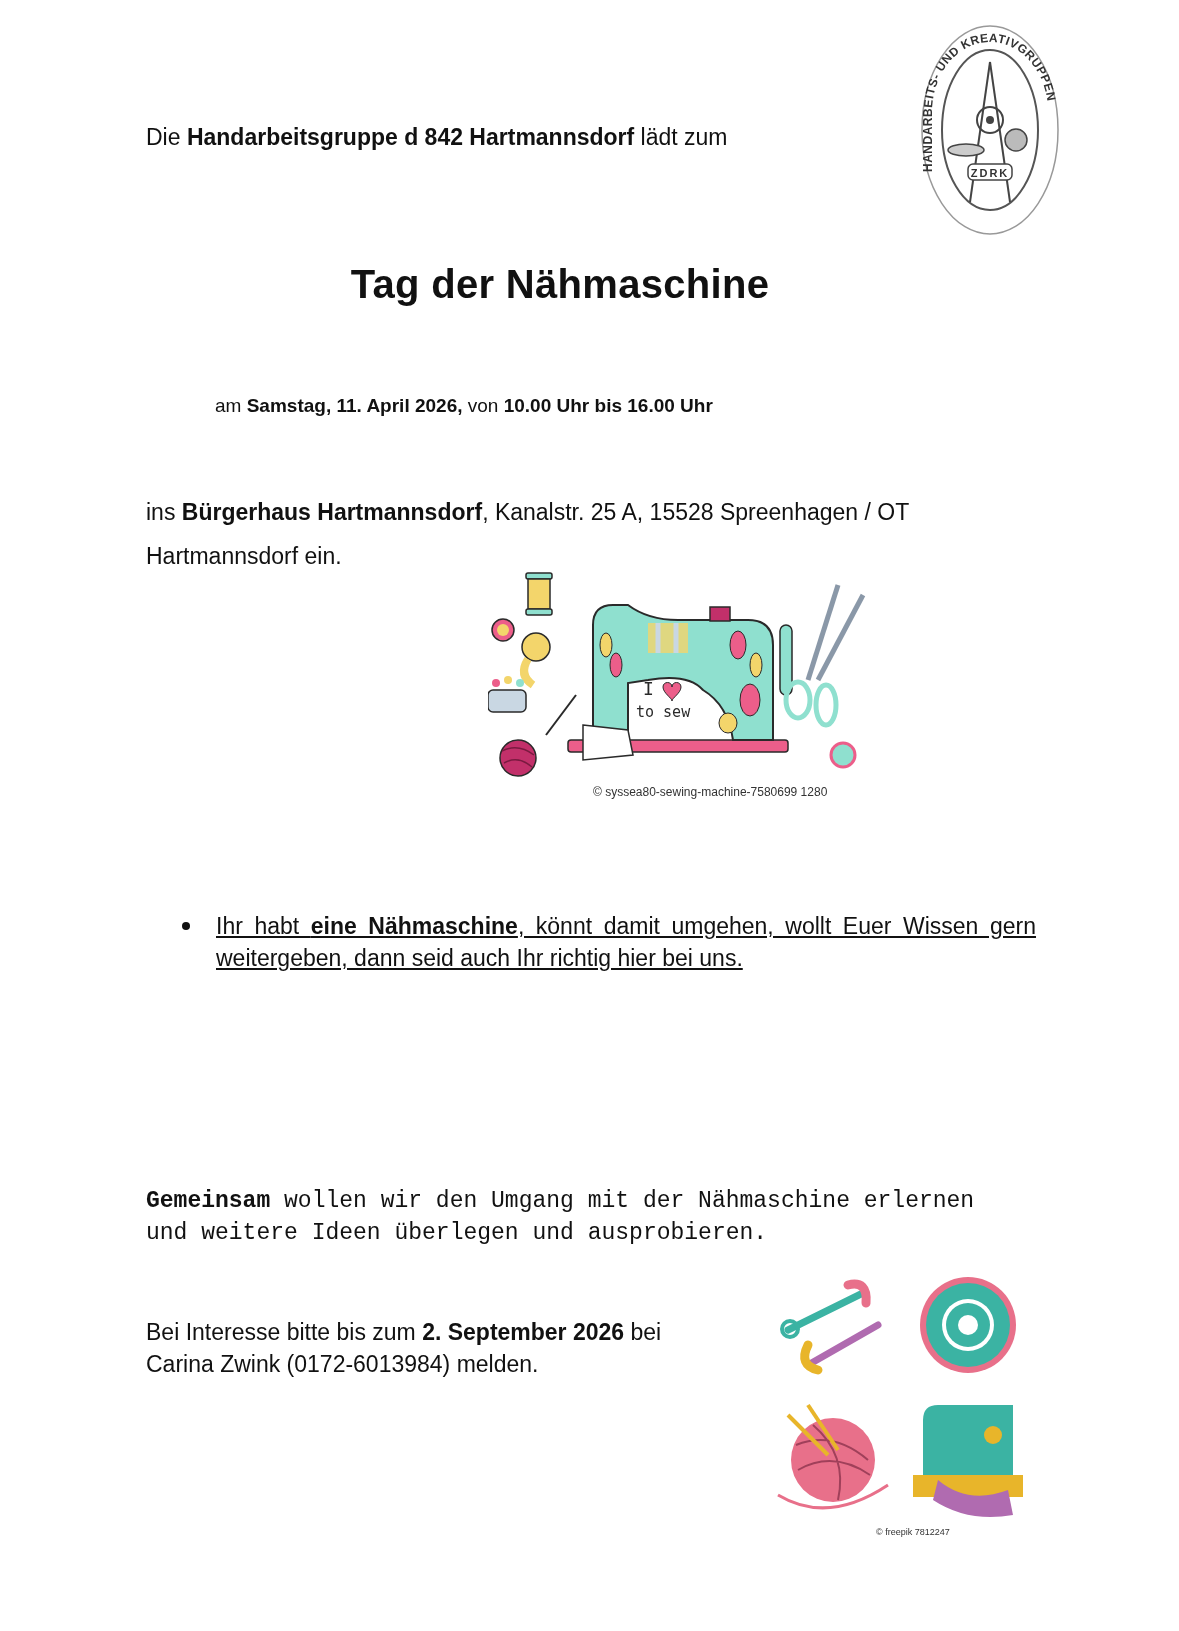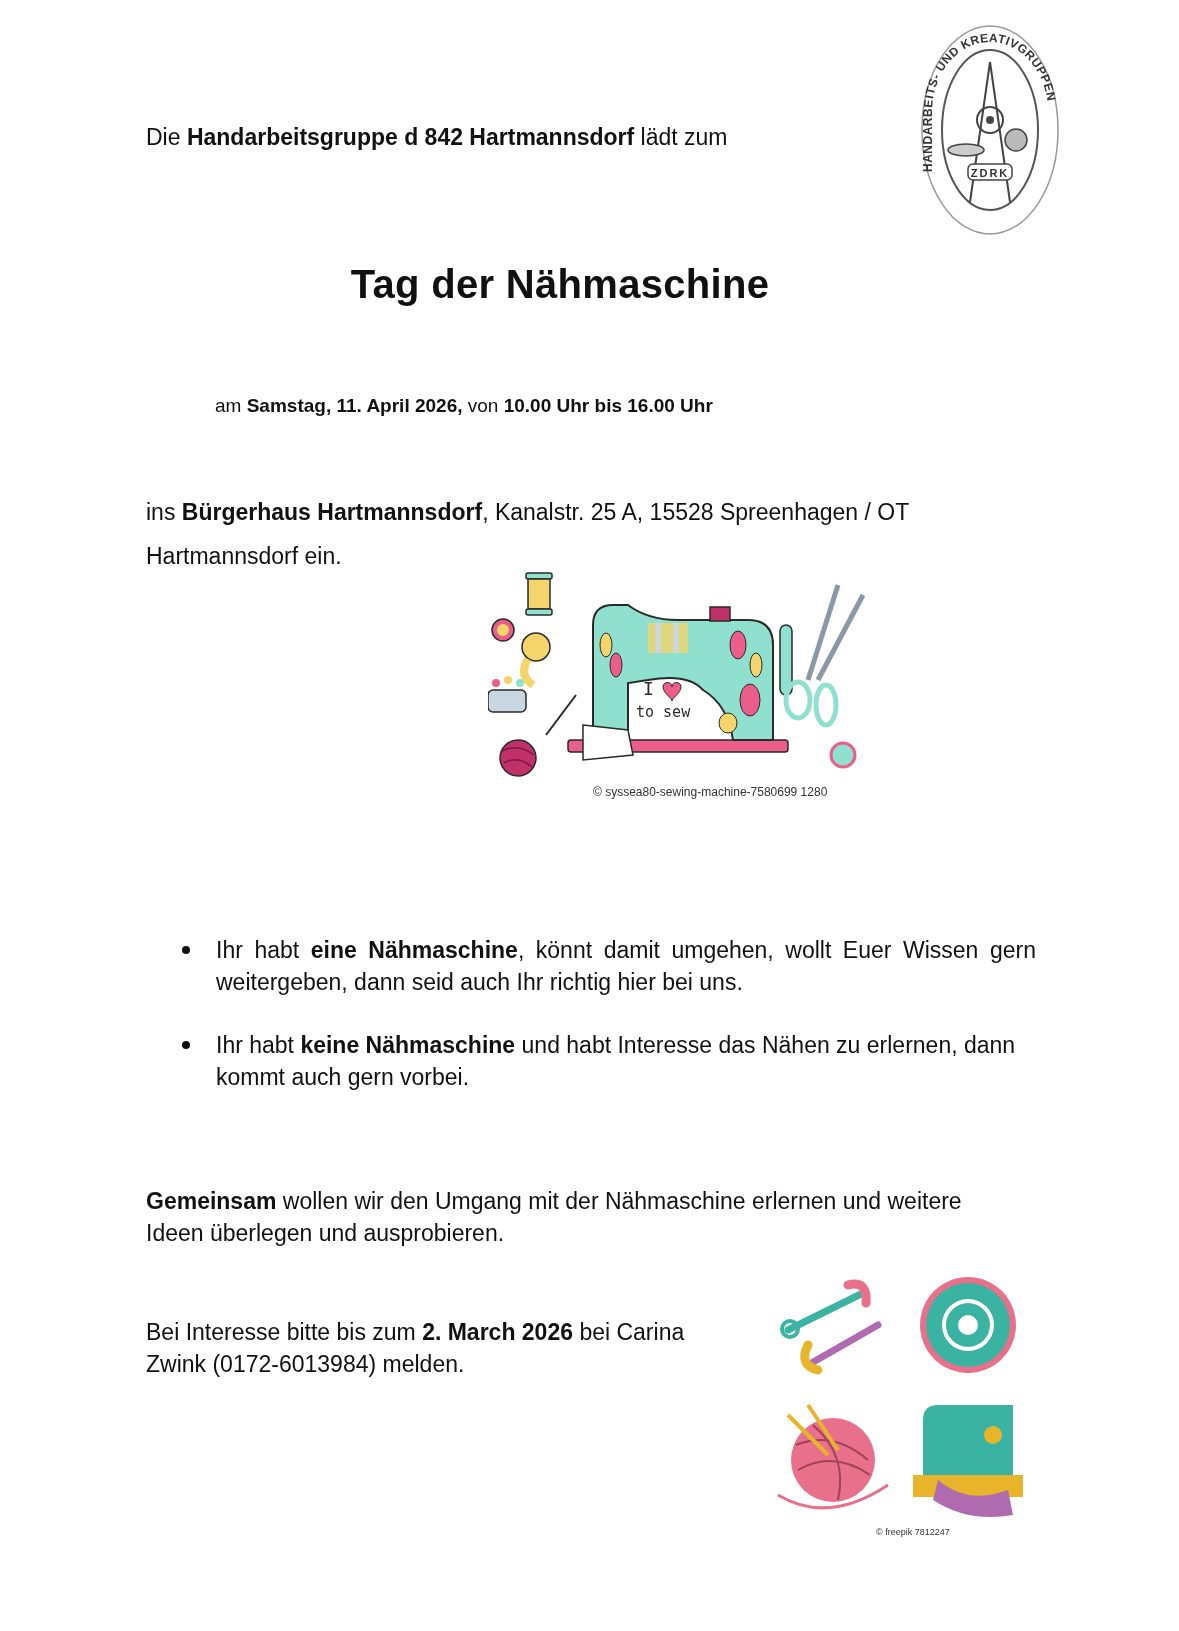--- a/index.html
+++ b/index.html
@@ -10,21 +10,21 @@
   .intro { left:146px; top:124px; font-size:23px; white-space:nowrap; }
   .title { left:0; width:1120px; top:262px; text-align:center; font-size:40px; font-weight:700; letter-spacing:0.3px; }
   .when { left:215px; top:395px; font-size:19px; white-space:nowrap; }
   .where { left:146px; top:490px; width:900px; font-size:23px; line-height:44px; }
   .img-main { left:488px; top:565px; width:385px; height:220px; }
   .credit1 { left:593px; top:777px; font-size:12px; color:#333; white-space:nowrap;margin-top:8px; }
   .bullets { left:176px; top:850px; width:860px; font-size:23px; line-height:32px; }
   .bullet { position:relative; padding-left:40px; margin-bottom:49px; }
   .bullet .dot { position:absolute; left:6px; top:12px; width:8px; height:8px; border-radius:50%; background:#111; }
   .bullet.justify { text-align:justify; }
-  .together { left:146px; top:1185px; width:860px; font-size:23px; line-height:32px; }
+  .together { left:146px; top:1185px; width:860px; font-size:23px; line-height:32px;font-family:Liberation Mono, monospace; }
   .contact { left:146px; top:1316px; width:560px; font-size:23px; line-height:32px; }
   .img-grid { left:768px; top:1265px; width:264px; height:258px; }
   .credit2 { left:876px; top:1527px; font-size:9px; color:#333; white-space:nowrap; }
   .logo { left:918px; top:22px; width:144px; height:216px; }
 </style>
 </head>
 <body>
 
 <div class="abs logo">
   <svg width="144" height="216" viewBox="0 0 144 216">
@@ -112,36 +112,32 @@
     <circle cx="355" cy="190" r="12" fill="#8fe0cf" stroke="#ec5e8a" stroke-width="3"></circle>
 
     <text x="155" y="130" font-family="DejaVu Sans Mono, monospace" font-size="18" fill="#2a2a2a">I</text>
     <path d="M175 122 c0 -6 9 -6 9 0 c0 -6 9 -6 9 0 c0 6 -9 11 -9 14 c0 -3 -9 -8 -9 -14 z" fill="#ec5e8a" stroke="#2a2a2a" stroke-width="1"></path>
     <text x="148" y="152" font-family="DejaVu Sans Mono, monospace" font-size="15" fill="#2a2a2a">to sew</text>
   </svg>
 </div>
 <div class="abs credit1">© syssea80-sewing-machine-7580699  1280</div>
 
 <div class="abs bullets">
-  <div class="bullet justify" style="margin-top:84px;">
+  <div class="bullet justify" style="margin-top:60px;text-decoration:underline;">
     <span class="dot"></span>
     <span>Ihr habt </span><b>eine Nähmaschine</b><span>, könnt damit umgehen, wollt Euer Wissen gern weitergeben, dann seid auch Ihr richtig hier bei uns.</span>
-  </div>
-  <div class="bullet" style="margin-top:-18px;">
-    <span class="dot"></span>
-    <span>Ihr habt </span><b>keine Nähmaschine</b><span> und habt Interesse das Nähen zu erlernen, dann kommt auch gern vorbei.</span>
   </div>
 </div>
 
 <div class="abs together">
   <b>Gemeinsam</b><span> wollen wir den Umgang mit der Nähmaschine erlernen und weitere Ideen überlegen und ausprobieren.</span>
 </div>
 
 <div class="abs contact">
-  <span>Bei Interesse bitte bis zum </span><b>2. March 2026</b><span> bei Carina Zwink (0172-6013984) melden.</span>
+  <span>Bei Interesse bitte bis zum </span><b>2. September 2026</b><span> bei Carina Zwink (0172-6013984) melden.</span>
 </div>
 
 <div class="abs img-grid">
   <svg width="264" height="258" viewBox="0 0 264 258">
 
     <g>
       <path d="M20 65 L95 28" stroke="#3bb3a3" stroke-width="7" stroke-linecap="round"></path>
       <path d="M80 20 Q100 15 98 38" stroke="#e8708a" stroke-width="9" fill="none" stroke-linecap="round"></path>
       <circle cx="22" cy="64" r="8" fill="none" stroke="#3bb3a3" stroke-width="4"></circle>
       <path d="M40 100 L110 60" stroke="#b06bb0" stroke-width="7" stroke-linecap="round"></path>

